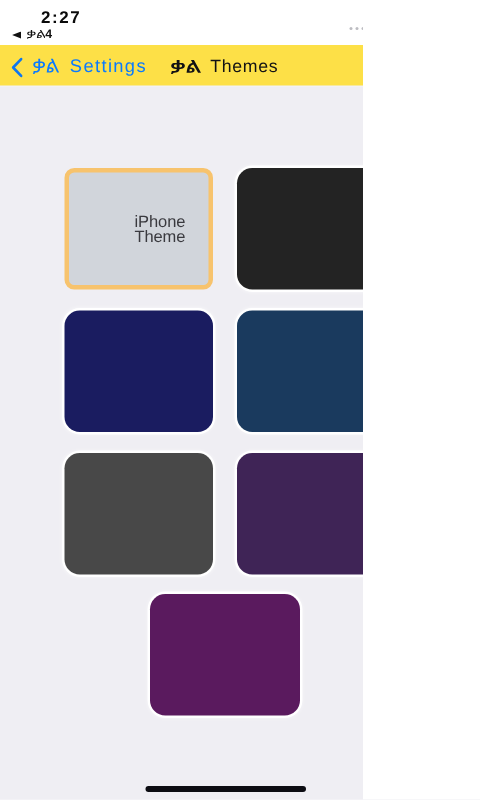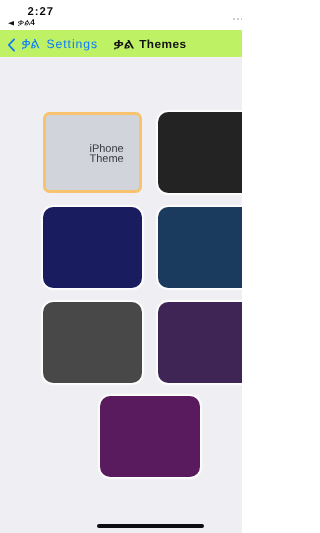--- a/index.html
+++ b/index.html
@@ -16,29 +16,29 @@
 
   .sb-right{position:absolute;left:0;top:0;width:300px;height:30px;}
   .dots{position:absolute;left:232.6px;top:17.6px;display:flex;gap:1.6px;align-items:center;}
   .dots i{display:block;width:2.4px;height:2.4px;border-radius:50%;background:#bcbcc1;}
   .wifi{position:absolute;left:249.4px;top:11.6px;display:block;}
   .batt{position:absolute;left:266.3px;top:12.7px;width:17.4px;height:6.2px;border:1px solid rgba(10,10,10,.34);border-radius:2.4px;box-sizing:border-box;}
     .batt .fill{position:absolute;left:1.05px;top:0.8px;width:13.4px;height:3.9px;border-radius:1.3px;background:#0a0a0a;}
   .batt .cap{position:absolute;right:-2.1px;top:1.8px;width:1.4px;height:2.6px;border-radius:0 1px 1px 0;background:rgba(10,10,10,.32);}
 
   
-  .navbar{position:absolute;left:0;top:30px;width:300px;height:27.5px;background:#bef264;}
+  .navbar{position:absolute;left:0;top:30px;width:300px;height:27.5px;background:#fde047;}
   .navbar:after{content:"";position:absolute;left:0;bottom:0;width:300px;height:1px;background:#f2f1f5;}
   .nav-back{position:absolute;left:7.4px;top:0.6px;height:28px;display:flex;align-items:center;cursor:pointer;}
   .nav-back .chev{display:block;margin-right:6.6px;}
   .nav-back .eth{display:block;margin-right:6.8px;}
     .nav-back .txt{font-size:12.2px;color:#0a7aff;line-height:11px;letter-spacing:0.92px;}
   .nav-title{position:absolute;left:0;top:0.9px;width:300px;height:28px;display:flex;align-items:center;justify-content:center;}
   .nav-title .eth{display:block;margin-right:5.7px;}
-  .nav-title .txt{font-size:11.8px;font-weight:700;color:#121214;line-height:11px;letter-spacing:0.45px;}
+  .nav-title .txt{font-size:11.8px;font-weight:400;color:#121214;line-height:11px;letter-spacing:0.45px;}
 
   
   .grid{position:absolute;left:0;top:112.3px;width:300px;}
   .row{display:flex;justify-content:center;margin-bottom:13.63px;}
   .row>*+*{margin-left:15.3px;}
   .card{width:99.5px;height:81px;border-radius:10.2px;box-sizing:border-box;cursor:pointer;
         display:flex;align-items:center;justify-content:center;position:relative;
         box-shadow:0 0 0 1.6px #fff, 0 0 3.2px 0.6px rgba(255,255,255,.95);padding-left:28px;}
   .card.sel{border:3.6px solid #F7C36D;border-radius:6.5px;box-shadow:none;}
   .card .lbl{font-size:11px;line-height:9.9px;text-align:center;color:#3a3a3f;white-space:pre-line;letter-spacing:-0.05px;transform:translateY(1.6px);}

